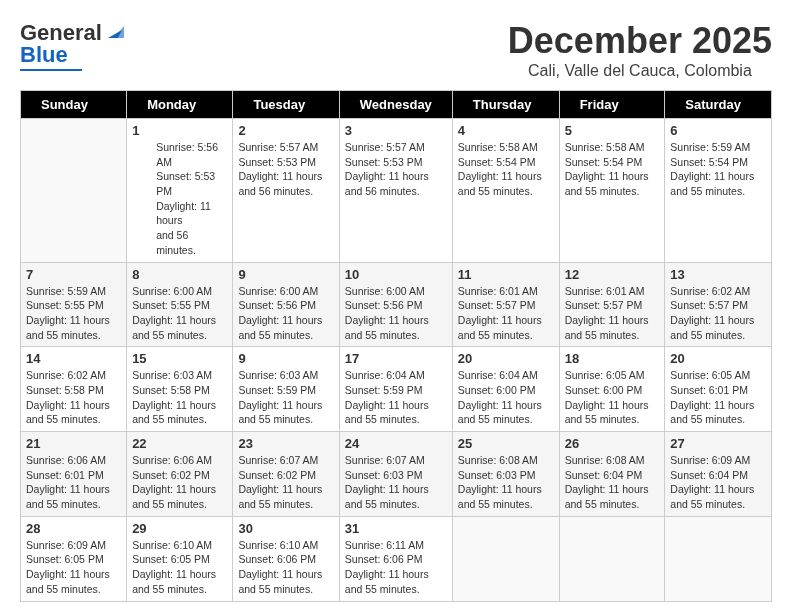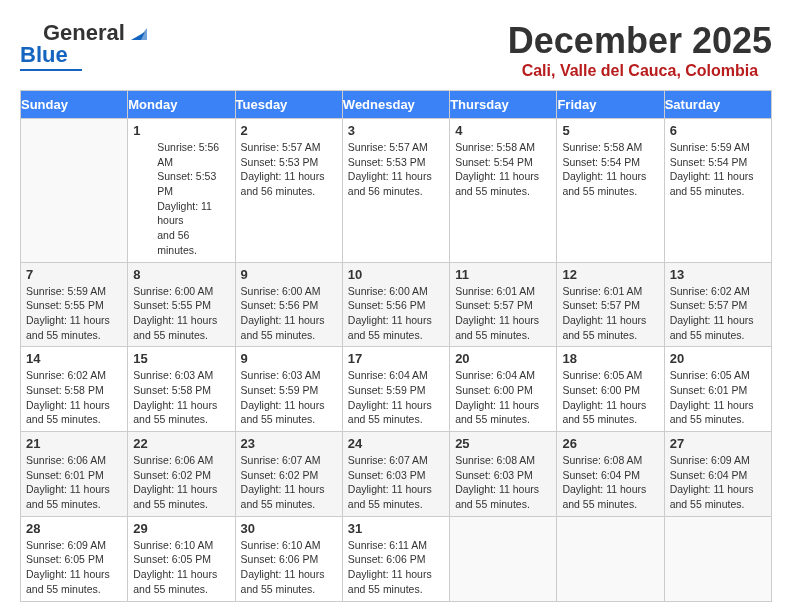--- a/index.html
+++ b/index.html
@@ -16,27 +16,27 @@
       align-items: flex-start;
       margin-bottom: 10px;
     }
     .logo {
       display: flex;
       flex-direction: column;
       align-items: flex-start;
     }
     .title-block { text-align: center; }
     .title-block h1 { font-size: 36px; color: #333; font-weight: bold; }
-    .title-block h2 { font-size: 16px; color: #b91c1c; font-weight: bold; }
+    .title-block h2 { font-size: 16px; color: #404040; font-weight: normal; }
     .calendar { width: 100%; border-collapse: collapse; }
     .calendar th {
-      background: #3b82f6;
+      background: #000000;
       color: #fff;
       font-size: 13px;
-      padding: 6px 0;
+      padding: 6px 20px;
       text-align: left;
       border: 1px solid #ccc;
     }
     .calendar td {
       border: 1px solid #ccc;
       vertical-align: top;
       padding: 4px 5px;
       font-size: 10.5px;
       color: #333;
       background: #fff;
@@ -52,21 +52,21 @@
       margin-bottom: 2px;
     }
     .day-info { line-height: 1.4; }
     .row-shade td { background: #f5f5f5; }
   </style>
 </head>
 <body>
 
 <div class="header">
   <div class="logo">
-    <div style="display:flex;align-items:center;margin-left:23px;">
+    <div style="display:flex;align-items:flex-start;">
       <span style="font-size:22px;font-weight:bold;color:#333;">General</span>
       <svg width="22" height="22" viewBox="0 0 22 22" style="margin-left:2px;">
         <polygon points="4,18 18,10 14,18" fill="#1565c0"></polygon>
         <polygon points="10,18 20,6 20,18" fill="#1565c0" opacity="0.6"></polygon>
       </svg>
     </div>
     <div style="margin-top:-4px;">
       <span style="font-size:22px;font-weight:bold;color:#1565c0;">Blue</span>
     </div>
     <div style="height:2px;background:#1565c0;width:62px;margin-top:1px;"></div>

